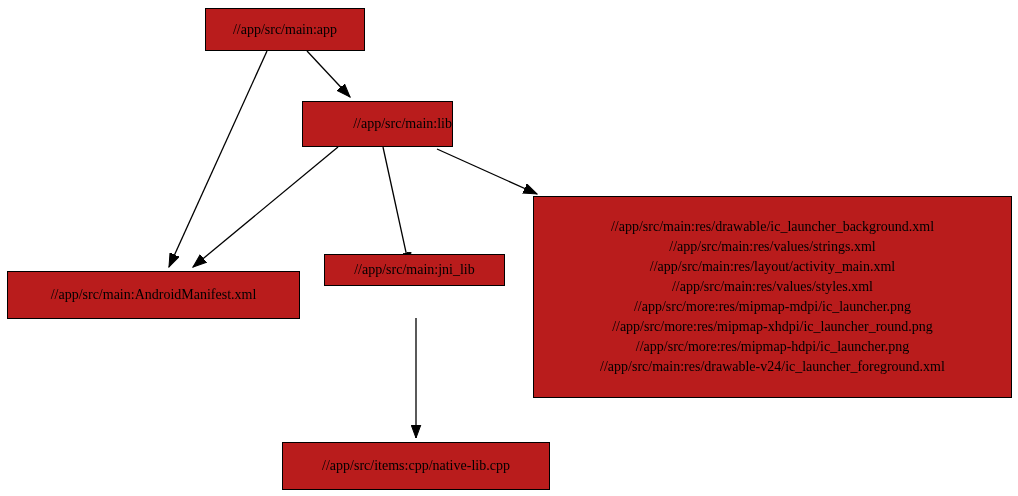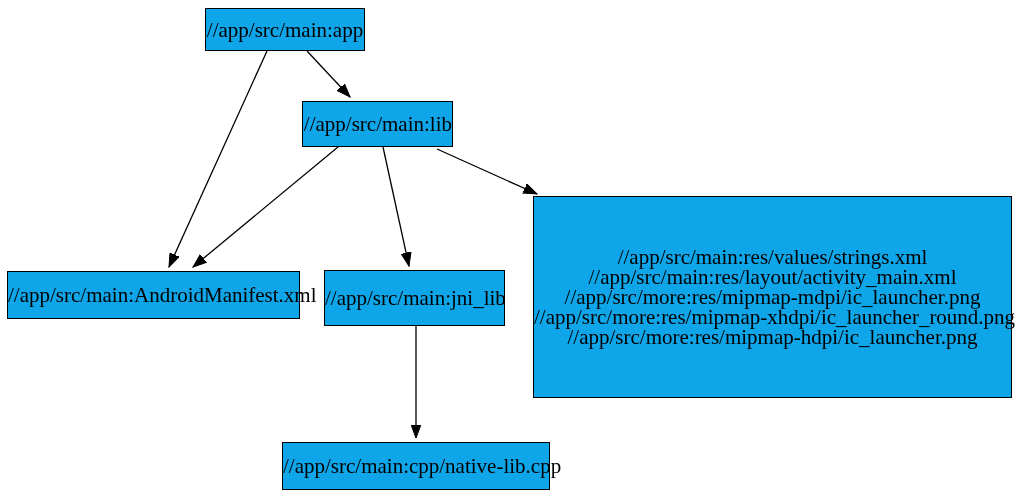--- a/index.html
+++ b/index.html
@@ -19,28 +19,28 @@
     position: absolute;
     left: 0;
     top: 0;
     width: 1018px;
     height: 496px;
   }
   .node {
     position: absolute;
     box-sizing: border-box;
     border: 1px solid #000000;
-    background: #0ea5e9;
+    background: #b91c1c;
     display: flex;
     flex-direction: column;
     justify-content: center;
     align-items: center;
     text-align: center;
     color: #000000;
-    font-size: 21px;
+    font-size: 14px;
     line-height: 20px;
     white-space: nowrap;
   }
   .node .line {
     width: 100%;
   }
 </style>
 </head>
 <body>
 
@@ -61,27 +61,30 @@
   <div id="nodes">
       <div class="node" style="left: 205px; top: 8px; width: 160px; height: 43px;">
         <div class="line">//app/src/main:app</div>
       </div>
       <div class="node" style="left: 302px; top: 101px; width: 151px; height: 46px; text-align: right;">
         <div class="line">//app/src/main:lib</div>
       </div>
       <div class="node" style="left: 7px; top: 271px; width: 293px; height: 48px; align-items: flex-end;">
         <div class="line">//app/src/main:AndroidManifest.xml</div>
       </div>
-      <div class="node" style="left: 324px; top: 270px; width: 181px; height: 56px;">
+      <div class="node" style="left: 324px; top: 254px; width: 181px; height: 32px;">
         <div class="line">//app/src/main:jni_lib</div>
       </div>
       <div class="node" style="left: 533px; top: 196px; width: 479px; height: 202px;">
+        <div class="line">//app/src/main:res/drawable/ic_launcher_background.xml</div>
         <div class="line">//app/src/main:res/values/strings.xml</div>
         <div class="line">//app/src/main:res/layout/activity_main.xml</div>
+        <div class="line">//app/src/main:res/values/styles.xml</div>
         <div class="line">//app/src/more:res/mipmap-mdpi/ic_launcher.png</div>
         <div class="line">//app/src/more:res/mipmap-xhdpi/ic_launcher_round.png</div>
         <div class="line">//app/src/more:res/mipmap-hdpi/ic_launcher.png</div>
+        <div class="line">//app/src/main:res/drawable-v24/ic_launcher_foreground.xml</div>
       </div>
       <div class="node" style="left: 282px; top: 442px; width: 268px; height: 48px;">
-        <div class="line">//app/src/main:cpp/native-lib.cpp</div>
+        <div class="line">//app/src/items:cpp/native-lib.cpp</div>
       </div>
     </div>
 </div>
 
 </body></html>

